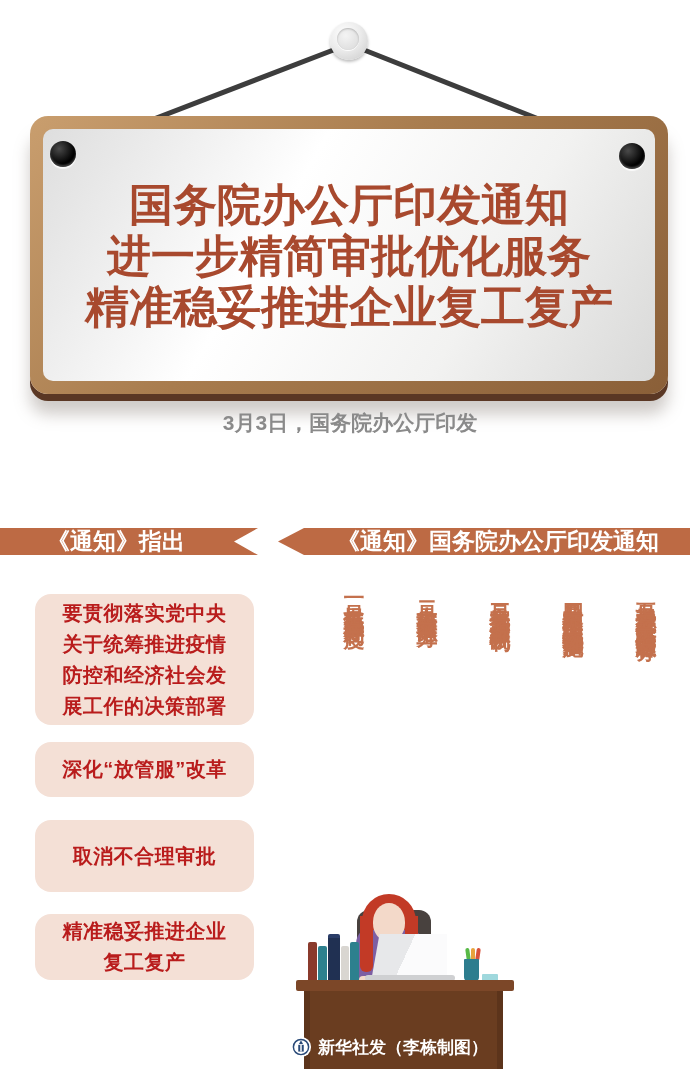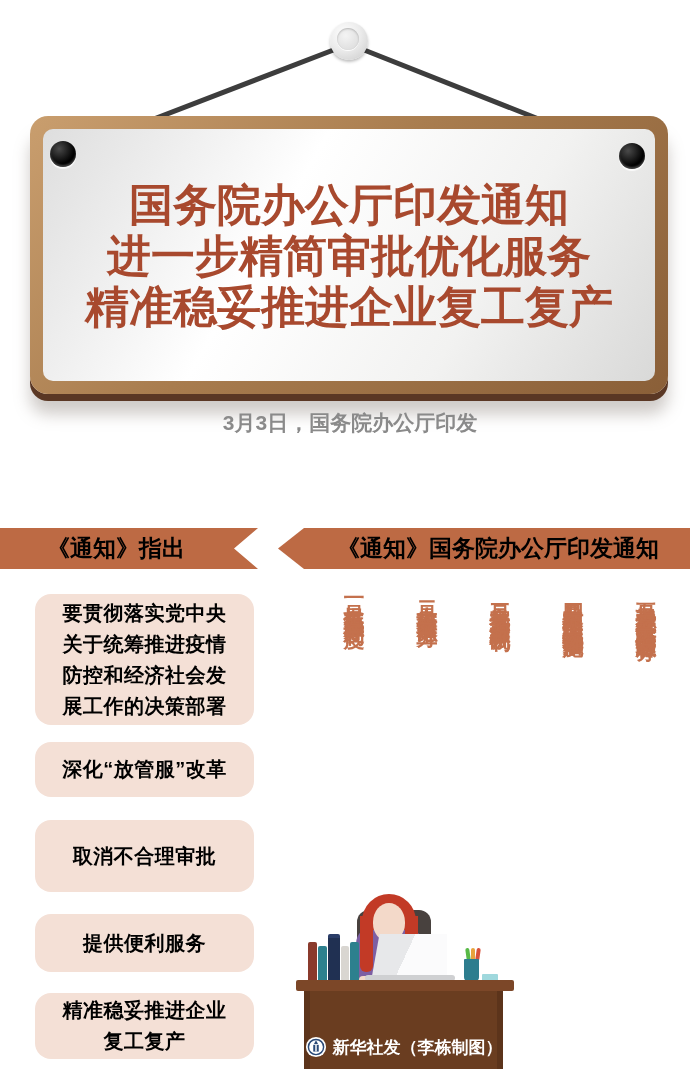--- a/index.html
+++ b/index.html
@@ -43,36 +43,36 @@
   }
   .grommet.left{left:50px;top:141px;}
   .grommet.right{left:619px;top:143px;}
   
   .intro{
     position:absolute;left:0;top:404px;width:700px;text-align:center;
     color:#8a8a8a;font-size:21px;line-height:37px;font-weight:bold;
   }
   
   .banner{
-    position:absolute;top:528px;height:41px;background:#bd6a44;color:#000000;
+    position:absolute;top:528px;height:27px;background:#bd6a44;color:#ffffff;
     font-size:23px;font-weight:bold;display:flex;align-items:center;justify-content:center;
     box-sizing:border-box;white-space:nowrap;
   }
   .banner.left{
     left:0;width:258px;padding-right:26px;
     clip-path:polygon(0 0,100% 0,calc(100% - 24px) 50%,100% 100%,0 100%);
   }
   .banner.right{
     left:278px;width:412px;padding-left:28px;
     clip-path:polygon(0 50%,26px 0,100% 0,100% 100%,26px 100%);
   }
   
   .points{position:absolute;left:35px;top:594px;width:219px;}
   .pbox{
-    background:#f4e0d6;border-radius:16px;color:#000000;
+    background:#f4e0d6;border-radius:16px;color:#b91c1c;
     font-size:20px;font-weight:bold;letter-spacing:.5px;line-height:31px;
     display:flex;align-items:center;justify-content:center;text-align:center;
     box-sizing:border-box;padding:0 20px;margin-bottom:21px;
   }
   .pbox.h4{height:131px;margin-bottom:17px;}
   .pbox.h1a{height:55px;margin-bottom:23px;}
   .pbox.h1b{height:72px;margin-bottom:22px;}
   .pbox.h1c{height:58px;margin-bottom:21px;}
   .pbox.h2{height:66px;margin-bottom:0;}
   
@@ -113,21 +113,21 @@
   .pencil.p2{left:178px;background:#e8a33d;}
   .pencil.p3{left:183px;background:#d8513b;transform:rotate(8deg);}
   .cup{left:171px;top:65px;width:15px;height:22px;background:#2d7d8e;border-radius:1px 1px 4px 4px;}
   .sticky{left:189px;top:80px;width:16px;height:7px;background:#9fd8dd;border-radius:1px;}
   .desktop{left:3px;top:86px;width:218px;height:11px;background:#7c4728;border-radius:2px;}
   .desk-front{
     left:11px;top:97px;width:199px;height:78px;background:#6a3d20;
     box-shadow:inset 6px 0 0 #5c341b, inset -6px 0 0 #5c341b;
   }
   .credit-row{
-    left:11px;top:138px;width:199px;height:30px;
+    left:11px;top:138px;width:170px;height:30px;
     display:flex;align-items:center;justify-content:center;gap:6px;
   }
   .credit-row svg{position:static;flex:0 0 auto;}
   .credit-text{position:static;color:#ffffff;font-size:17px;font-weight:bold;white-space:nowrap;}
 </style>
 </head>
 <body>
 
 <svg class="cords" viewBox="0 0 700 420">
   <line x1="349" y1="44" x2="63" y2="154" stroke="#3d3d3d" stroke-width="5" stroke-linecap="round"></line>
@@ -150,21 +150,20 @@
   <div>3月3日，国务院办公厅印发</div>
 </div>
 
 <div class="banner left">《通知》指出</div>
 <div class="banner right">《通知》国务院办公厅印发通知</div>
 
 <div class="points">
   <div class="pbox h4">要贯彻落实党中央关于统筹推进疫情防控和经济社会发展工作的决策部署</div>
   <div class="pbox h1a">深化“放管服”改革</div>
   <div class="pbox h1b">取消不合理审批</div>
-  <div class="pbox h1c">提供便利服务</div>
   <div class="pbox h2">精准稳妥推进企业复工复产</div>
 </div>
 
 <div class="measures">
   <div class="vcol">一是提高复工复产服务便利度</div>
   <div class="vcol">二是大力推行政务服务网上办</div>
   <div class="vcol">三是完善为复工复产企业服务机制</div>
   <div class="vcol">四是及时纠正不合理的人流物流管控措施</div>
   <div class="vcol">五是加强对复工复产企业防疫工作的监管服务</div>
 </div>

